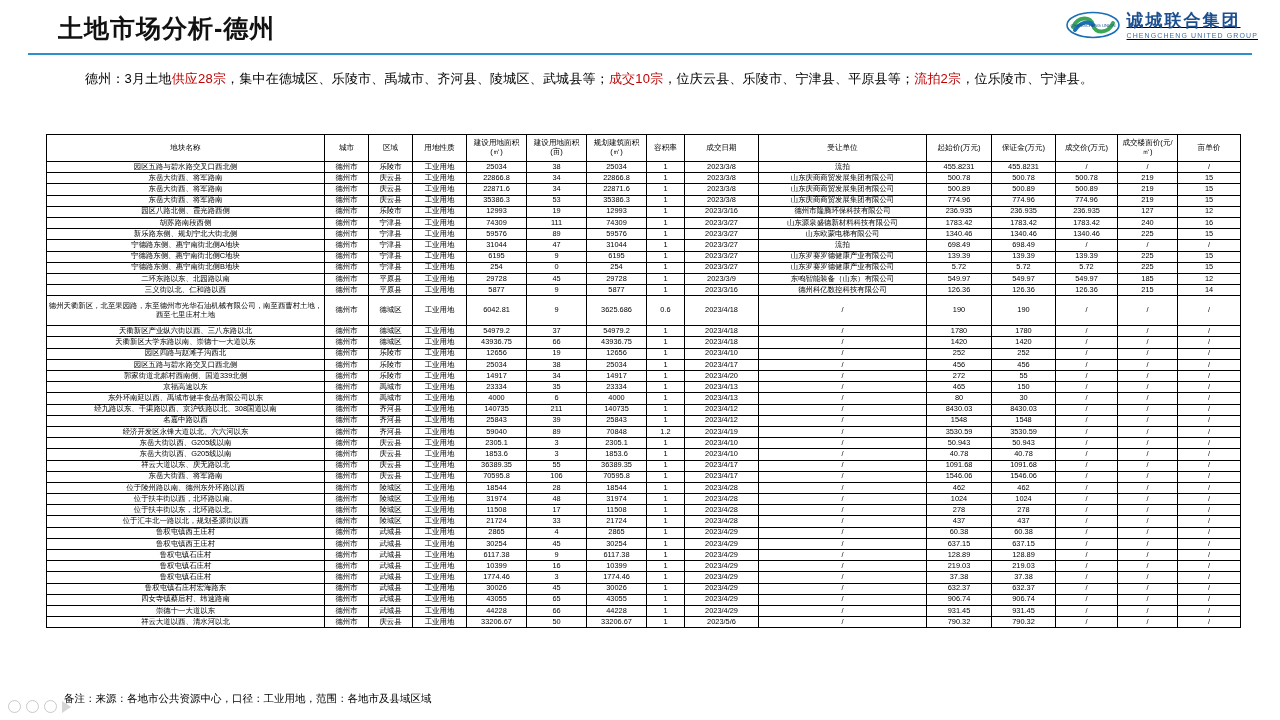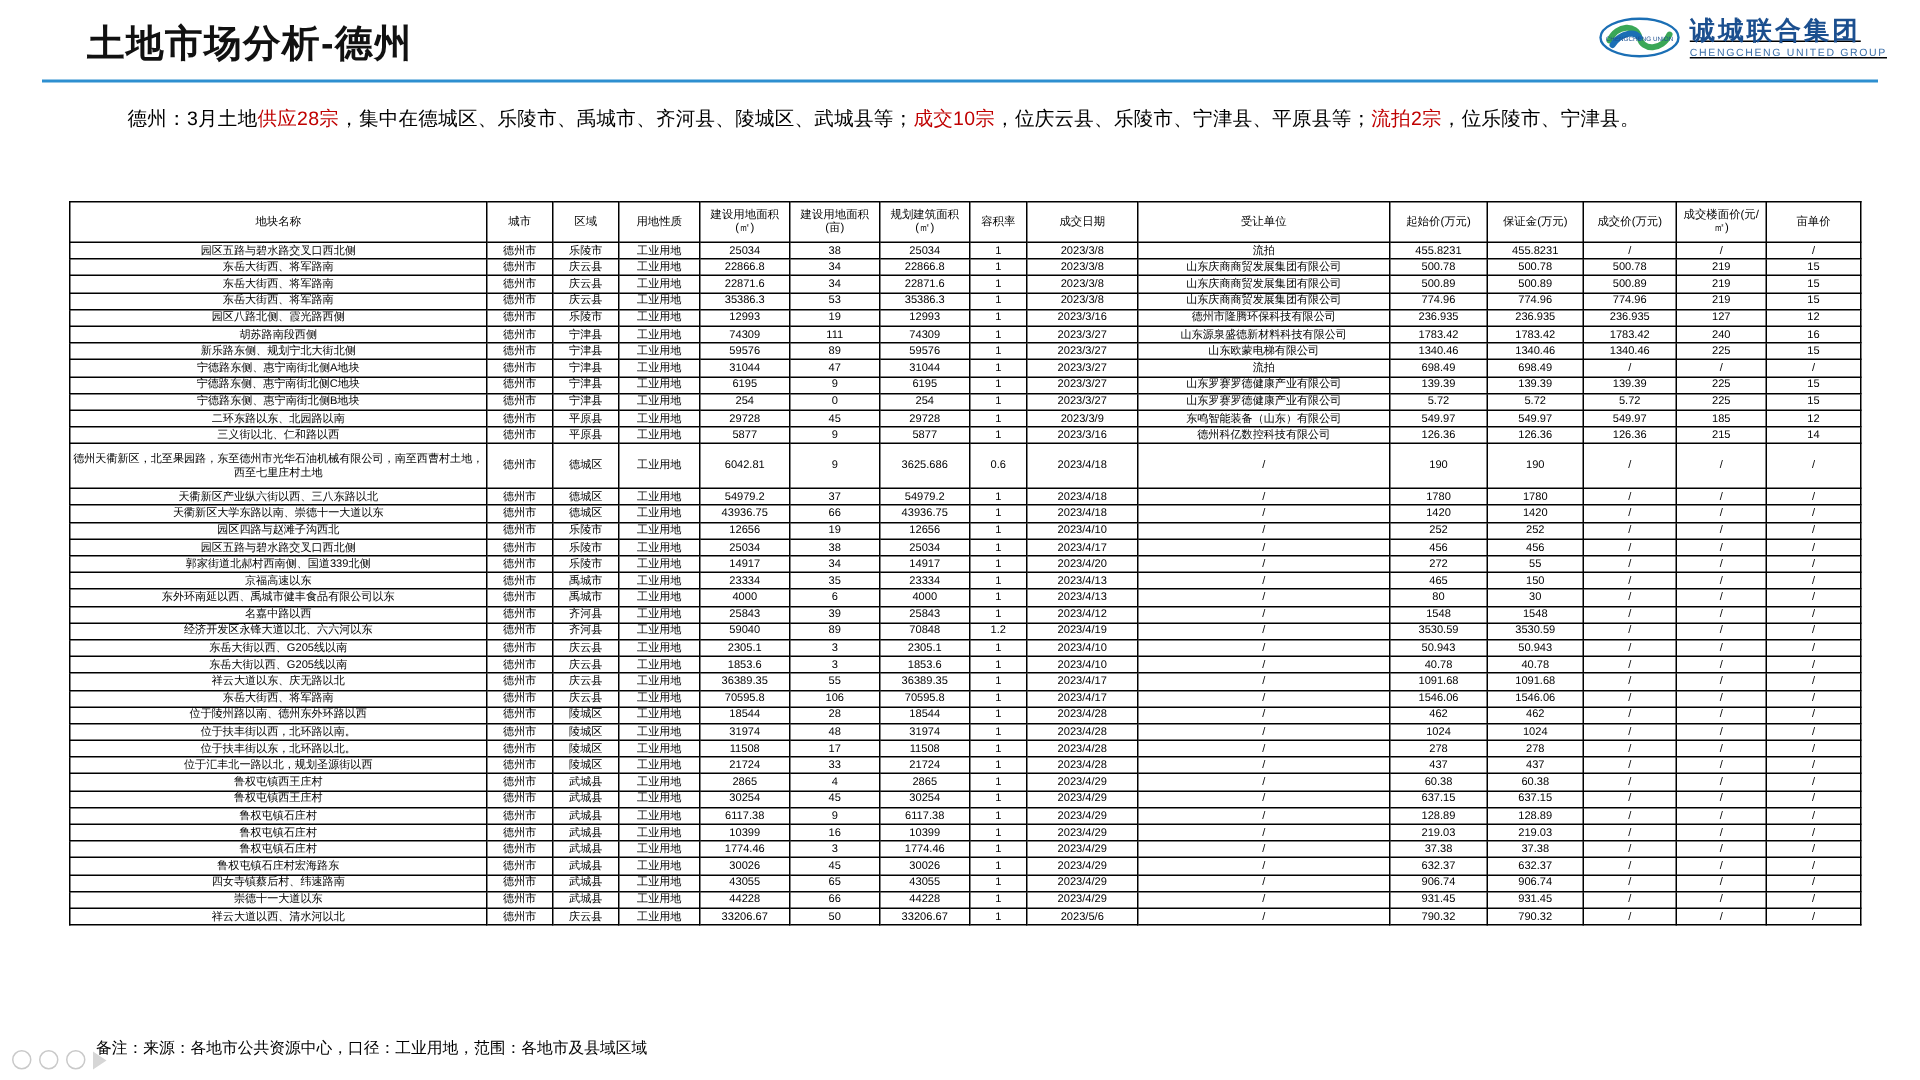--- a/index.html
+++ b/index.html
@@ -528,20 +528,37 @@
             <td>1</td>
             <td>2023/4/13</td>
             <td>/</td>
             <td>80</td>
             <td>30</td>
             <td>/</td>
             <td>/</td>
             <td>/</td>
           </tr>
           <tr>
+            <td>经九路以东、干渠路以西、京沪铁路以北、308国道以南</td>
+            <td>德州市</td>
+            <td>齐河县</td>
+            <td>工业用地</td>
+            <td>140735</td>
+            <td>211</td>
+            <td>140735</td>
+            <td>1</td>
+            <td>2023/4/12</td>
+            <td>/</td>
+            <td>8430.03</td>
+            <td>8430.03</td>
+            <td>/</td>
+            <td>/</td>
+            <td>/</td>
+          </tr>
+          <tr>
             <td>名嘉中路以西</td>
             <td>德州市</td>
             <td>齐河县</td>
             <td>工业用地</td>
             <td>25843</td>
             <td>39</td>
             <td>25843</td>
             <td>1</td>
             <td>2023/4/12</td>
             <td>/</td>

